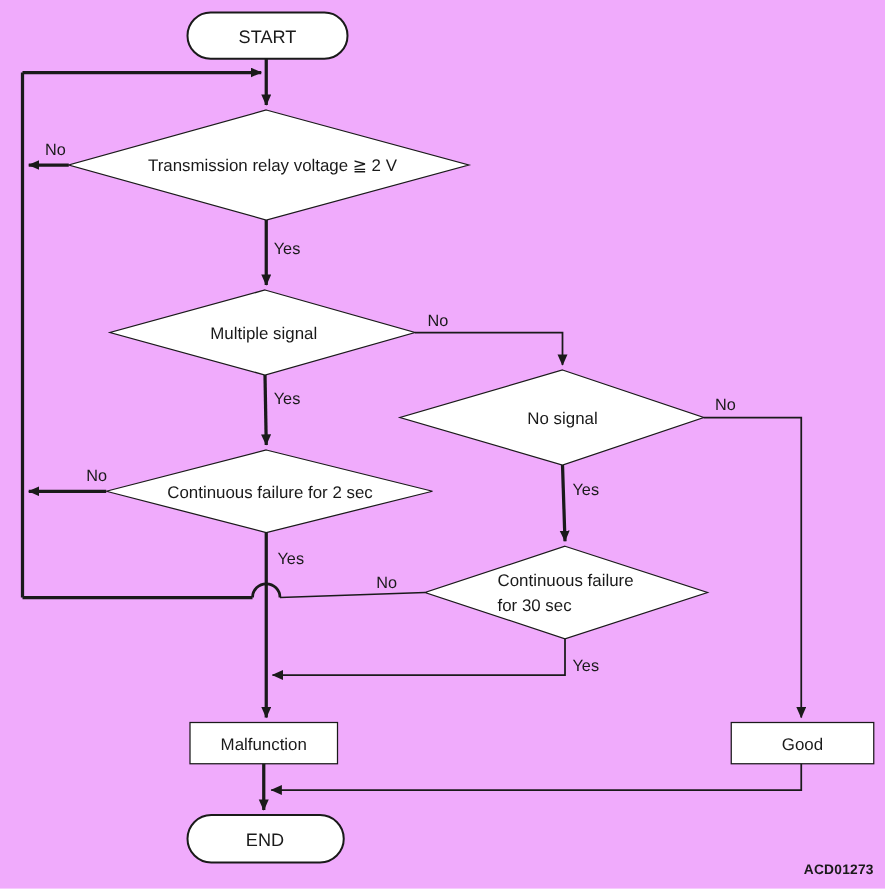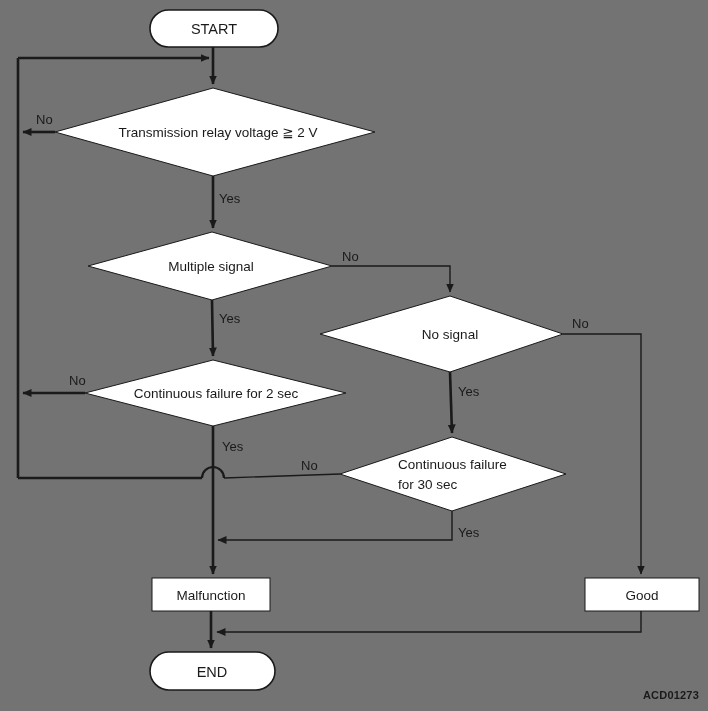--- a/index.html
+++ b/index.html
@@ -5,21 +5,21 @@
 <style>
   html,body{margin:0;padding:0;background:#ffffff;}
   body{
     font-family:"Liberation Sans", sans-serif;
     color:#1a1a1a;
   }
   #page{
     position:relative;
     width:708px;
     height:711px;
-    background:#737373;
+    background:#f0abfc;
     overflow:hidden;
   }
   svg.diagram{
     position:absolute;
     left:0; top:0;
     width:708px;
     height:711px;
   }
   .shape-stroke{ fill:#ffffff; stroke:#1a1a1a; }
   .thin{ stroke-width:1; }

